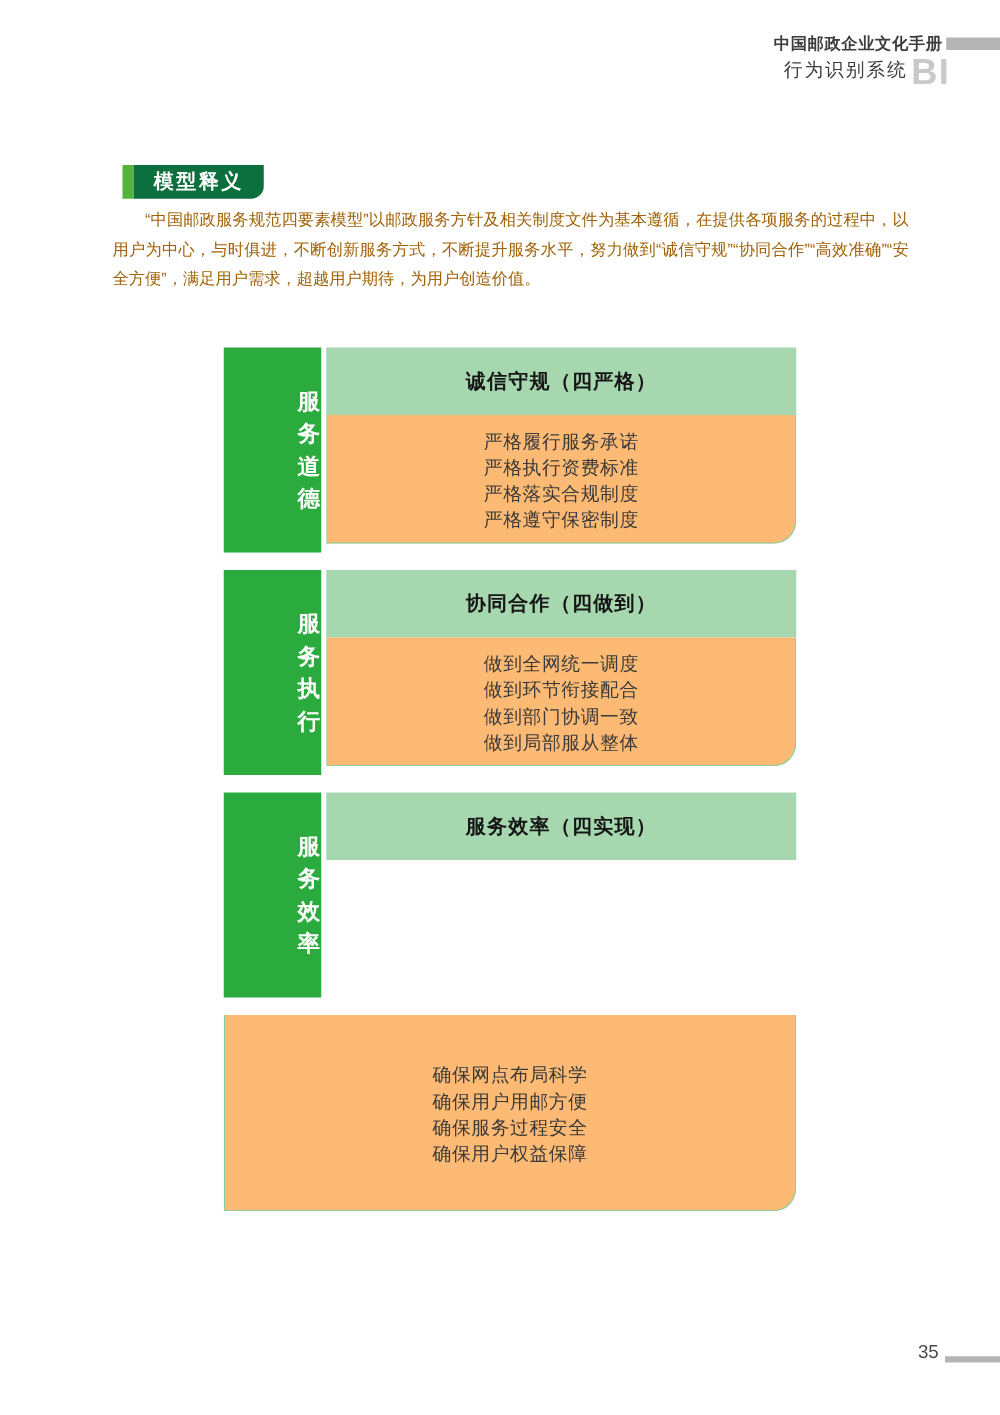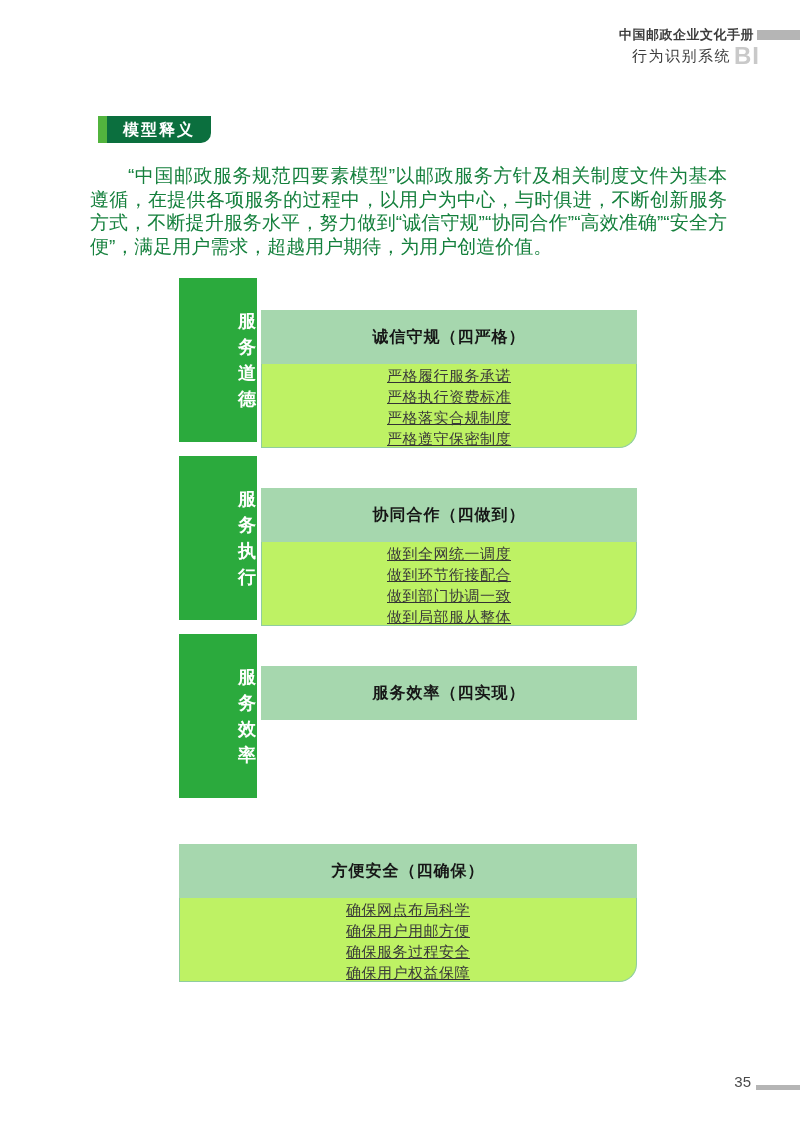--- a/index.html
+++ b/index.html
@@ -18,35 +18,35 @@
     display:flex; justify-content:flex-end; align-items:center;
   }
   .booklet-title { font-size:13px; font-weight:bold; color:#3d3d3d; letter-spacing:.5px; }
   .booklet-bar { width:43px; height:10px; background:#b5b5b5; margin-left:3px; }
 
   .hdr-row2 {
     position:absolute; top:44px; left:0; right:40px;
     display:flex; justify-content:flex-end; align-items:flex-start;margin-left:41px;
   }
   .system-title { font-size:15px; color:#3d3d3d; letter-spacing:1.5px; margin-top:3px; }
-  .system-abbr { font-size:24px; font-weight:800; color:#c9c9c9; line-height:1; margin-left:3px; letter-spacing:1px; }
+  .system-abbr { font-size:29px; font-weight:800; color:#c9c9c9; line-height:1; margin-left:3px; letter-spacing:1px; }
 
   
-  .badge { position:absolute; top:116px; left:98px; height:27px; display:flex; }
+  .badge { position:absolute; top:132px; left:98px; height:27px; display:flex; }
   .badge-stripe { width:9px; background:#52b43e; }
   .badge-body {
     background:#0b6f3e; color:#fff; font-size:16px; font-weight:bold;
     line-height:27px; padding:0 16px; letter-spacing:2px;
     border-radius:0 0 10px 0;
   }
 
   
   .intro {
     position:absolute; top:164px; left:90px; width:637px;
-    font-size:19px; line-height:23.5px; color:#15803d;
+    font-size:13px; line-height:23.5px; color:#a16207;
     text-align:justify; text-indent:2em;
   }
 
   
   .blocks {
     position:absolute; top:278px; left:179px; width:458px;
     display:flex; flex-direction:column; gap:14px;
   }
   .block { height:164px; display:flex; gap:4px; }
   .cat {
@@ -55,28 +55,28 @@
   }
   .cat span {
     display:block; width:20px; text-align:center;
     font-size:18px; font-weight:bold; color:#fff; line-height:26px;
     word-break:break-all; overflow-wrap:anywhere;
   }
   .block-right { flex:1; height:157px; display:flex; flex-direction:column; }
   .block-head {
     height:54px; flex:none; background:#a6d7ae;
     display:flex; align-items:center; justify-content:center;
-    font-size:16px; font-weight:bold; color:#161616; letter-spacing:1px;margin-top:32px;
+    font-size:16px; font-weight:bold; color:#161616; letter-spacing:1px;
   }
   .block-body {
-    flex:1; background:#bef264;
+    flex:1; background:#fdba74;
     border:1px solid #8fcd9e; border-top:none;
     border-radius:0 0 18px 0;
     display:flex; flex-direction:column; align-items:center; justify-content:center;
-    gap:5px; padding-top:4px;text-decoration:underline;
+    gap:5px; padding-top:4px;
   }
   .block-item { font-size:15px; line-height:16px; color:#3a3a3a; letter-spacing:.5px; }
 
   
   .footer {
     position:absolute; top:1074px; right:0; height:16px;
     display:flex; align-items:flex-end;
   }
   .page-number { font-size:15px; color:#4a4a4a; margin-right:5px; }
   .footer-bar { width:44px; height:5px; background:#b5b5b5; }
@@ -138,21 +138,20 @@
     <div class="cat">
       <span>服务效率</span>
     </div>
     <div class="block-right">
       <div class="block-head">服务效率（四实现）</div>
     </div>
   </section>
 
   <section class="block">
     <div class="block-right">
-      <div class="block-head">方便安全（四确保）</div>
       <div class="block-body">
         <div class="block-item">确保网点布局科学</div>
         <div class="block-item">确保用户用邮方便</div>
         <div class="block-item">确保服务过程安全</div>
         <div class="block-item">确保用户权益保障</div>
       </div>
     </div>
   </section>
 
 </main>

